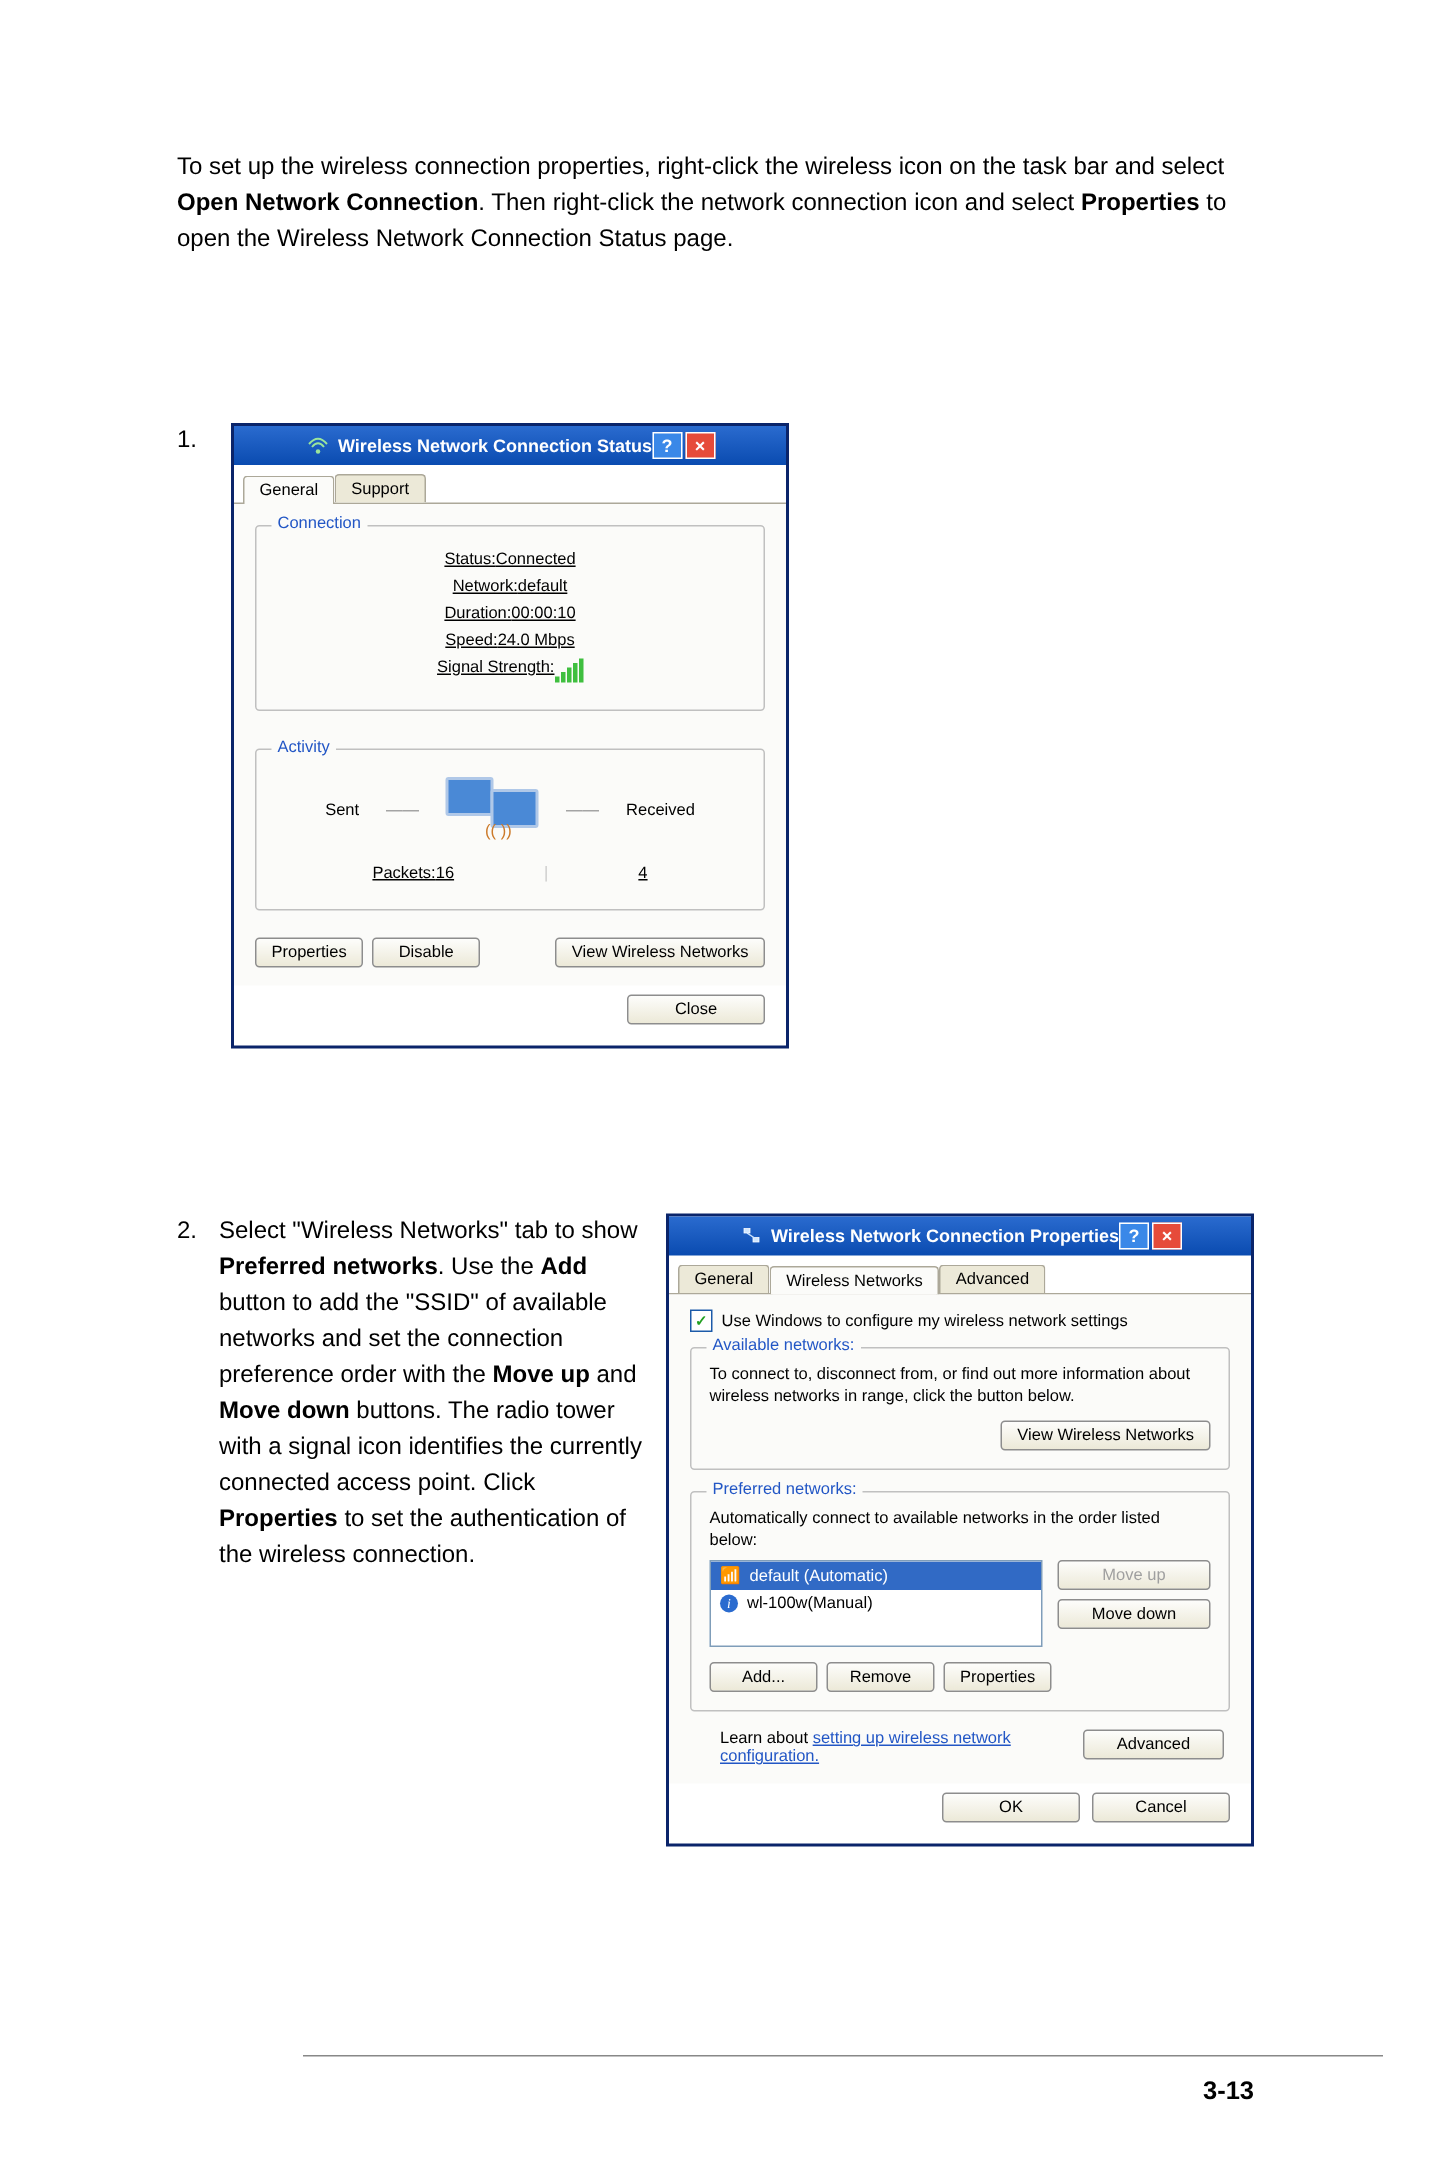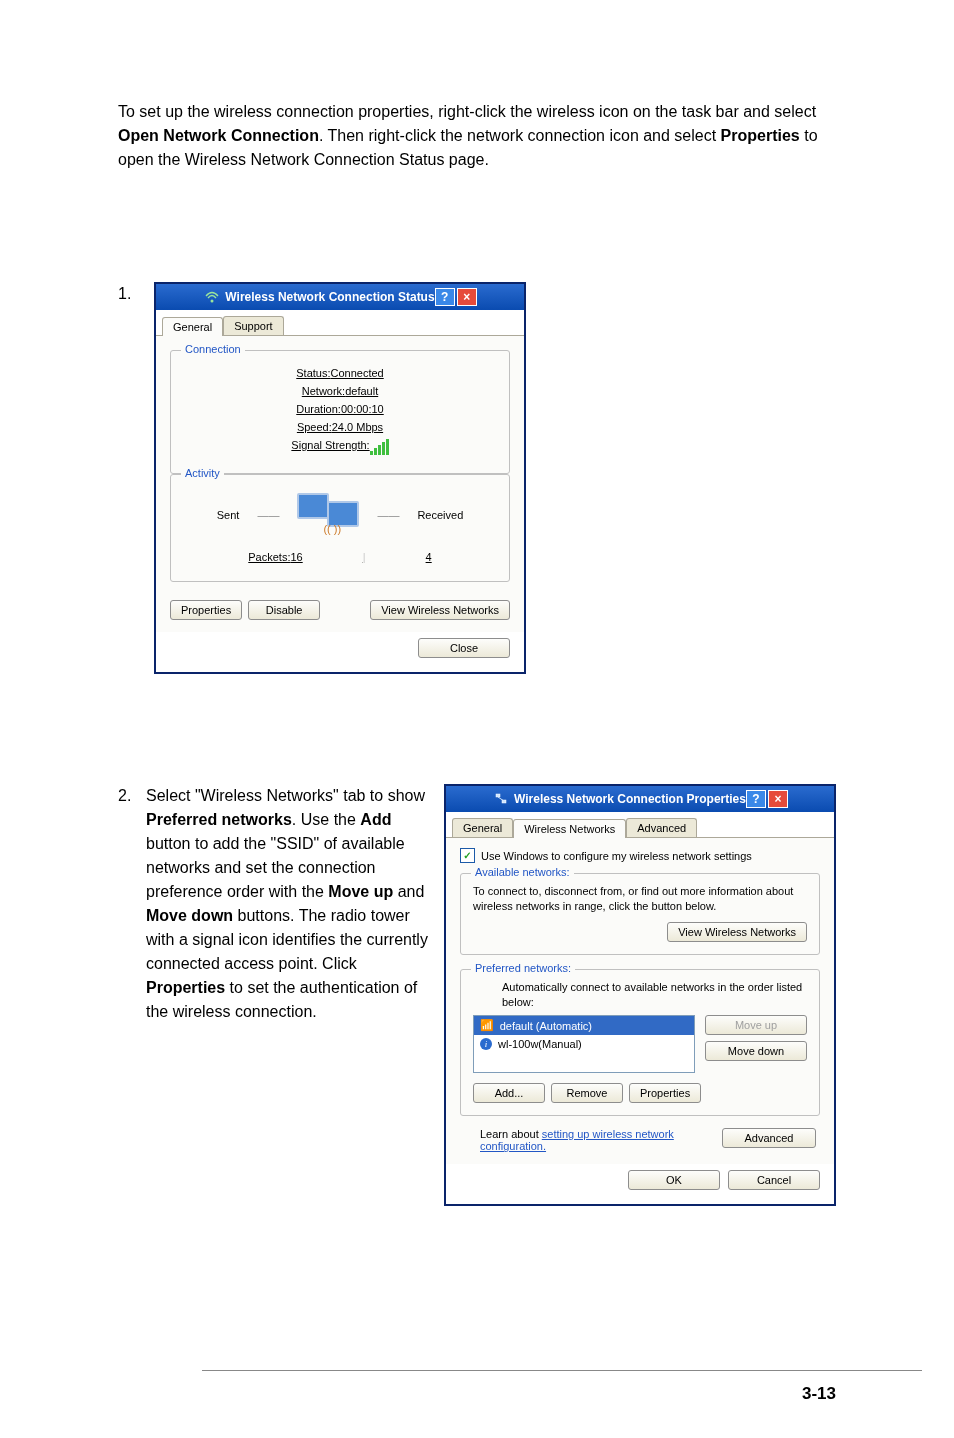--- a/index.html
+++ b/index.html
@@ -254,21 +254,21 @@
             <span class="signal-bars">
                 <span class="sb1"></span>
                 <span class="sb2"></span>
                 <span class="sb3"></span>
                 <span class="sb4"></span>
                 <span class="sb5"></span>
               </span>
           </div>
         </div>
 
-        <div class="groupbox" style="margin-top:0;">
+        <div class="groupbox" style="margin-top:25px;">
           <div class="legend">Activity</div>
           <div class="activity-row">
             <span>Sent</span>
             <span style="color:#888;">——</span>
             <span class="computer-icon">
               <span class="monitor mon1"></span>
               <span class="monitor mon2"></span>
               <span class="antenna-dot">(( ))</span>
             </span>
             <span style="color:#888;">——</span>
@@ -334,21 +334,21 @@
         <div class="groupbox">
           <div class="legend-no-color">Available networks:</div>
           <div style="line-height:1.35;">To connect to, disconnect from, or find out more information about wireless networks in range, click the button below.</div>
           <div class="gbx-row-right">
             <span class="btn">View Wireless Networks</span>
           </div>
         </div>
 
         <div class="groupbox" style="margin-top:14px;">
           <div class="legend-no-color">Preferred networks:</div>
-          <div style="line-height:1.35;margin-left:29px;">Automatically connect to available networks in the order listed below:</div>
+          <div style="line-height:1.35;">Automatically connect to available networks in the order listed below:</div>
           <div class="pref-inner" style="margin-top:6px;">
             <div class="listbox">
               <div class="li selected">
                 <span class="mini-antenna">📶</span>
                 <span>default (Automatic)</span>
               </div>
               <div class="li">
                 <span class="info-icon">i</span>
                 <span>wl-100w(Manual)</span>
               </div>

